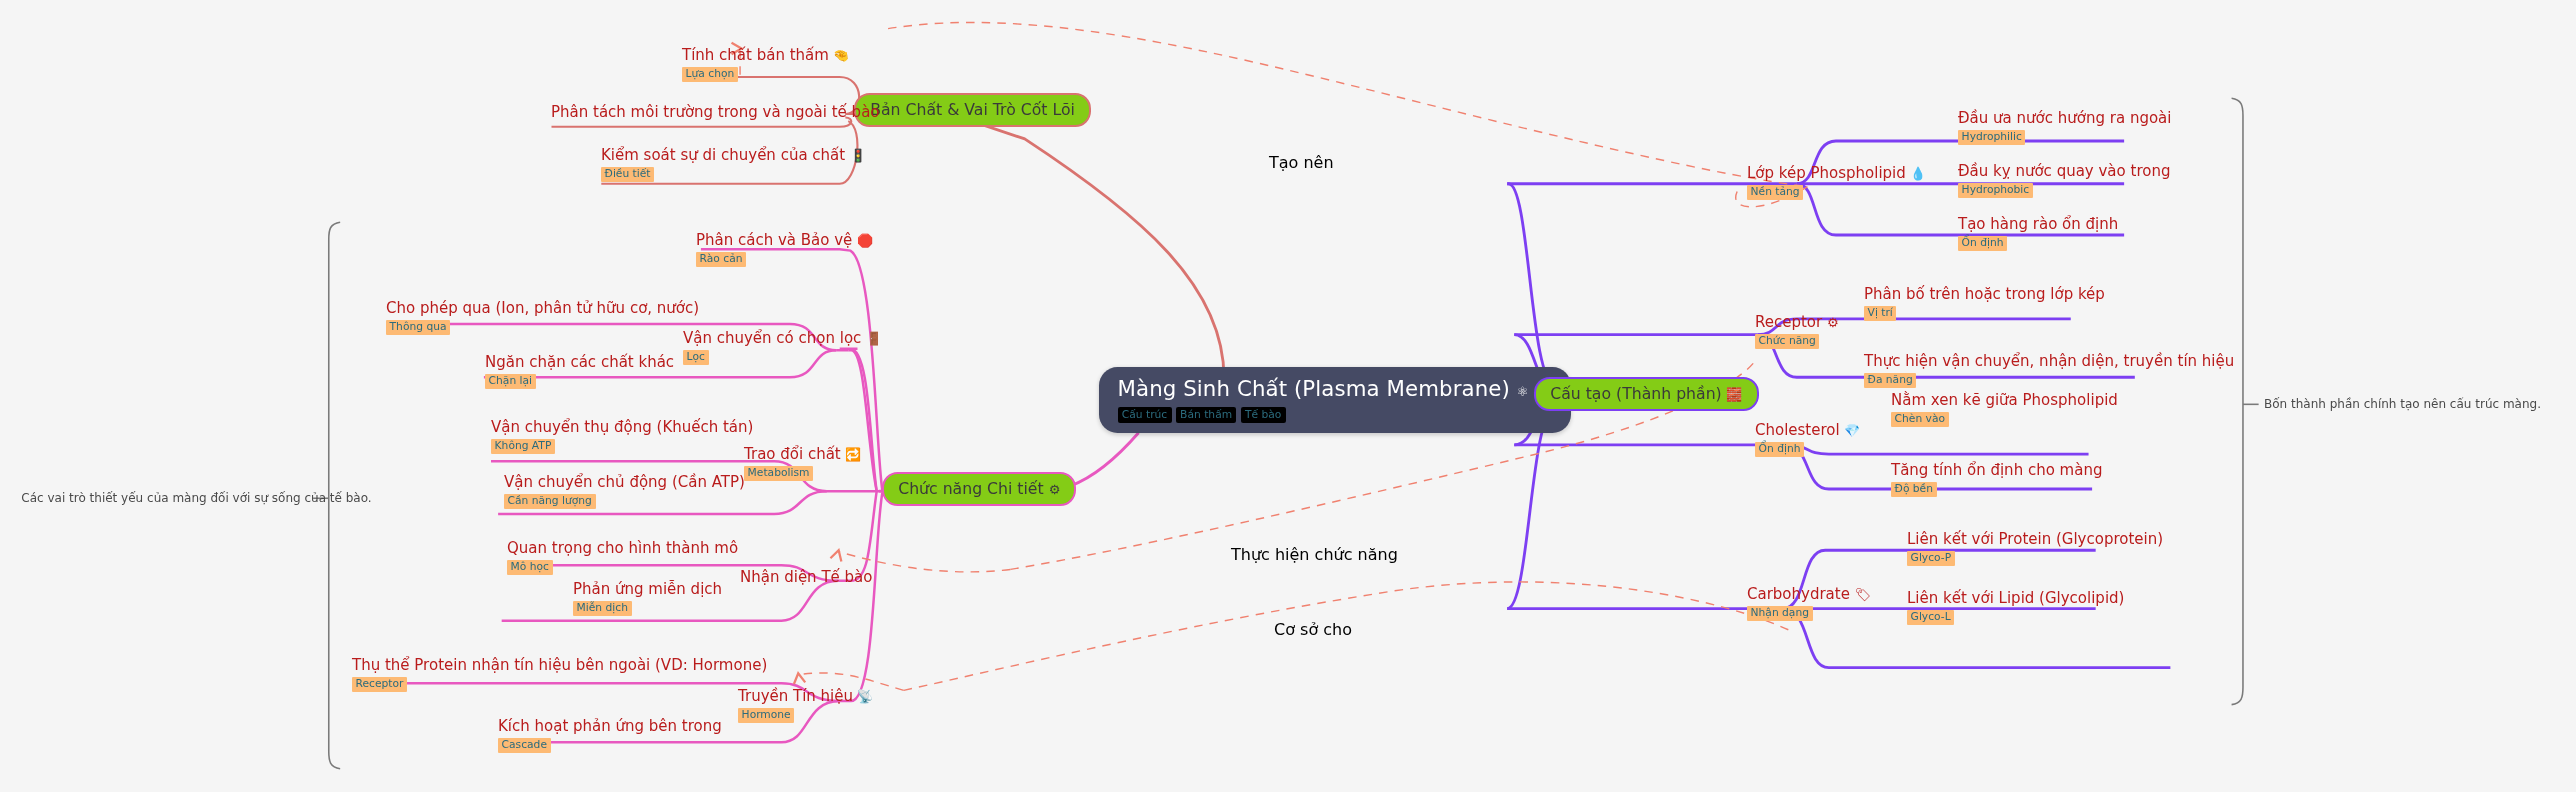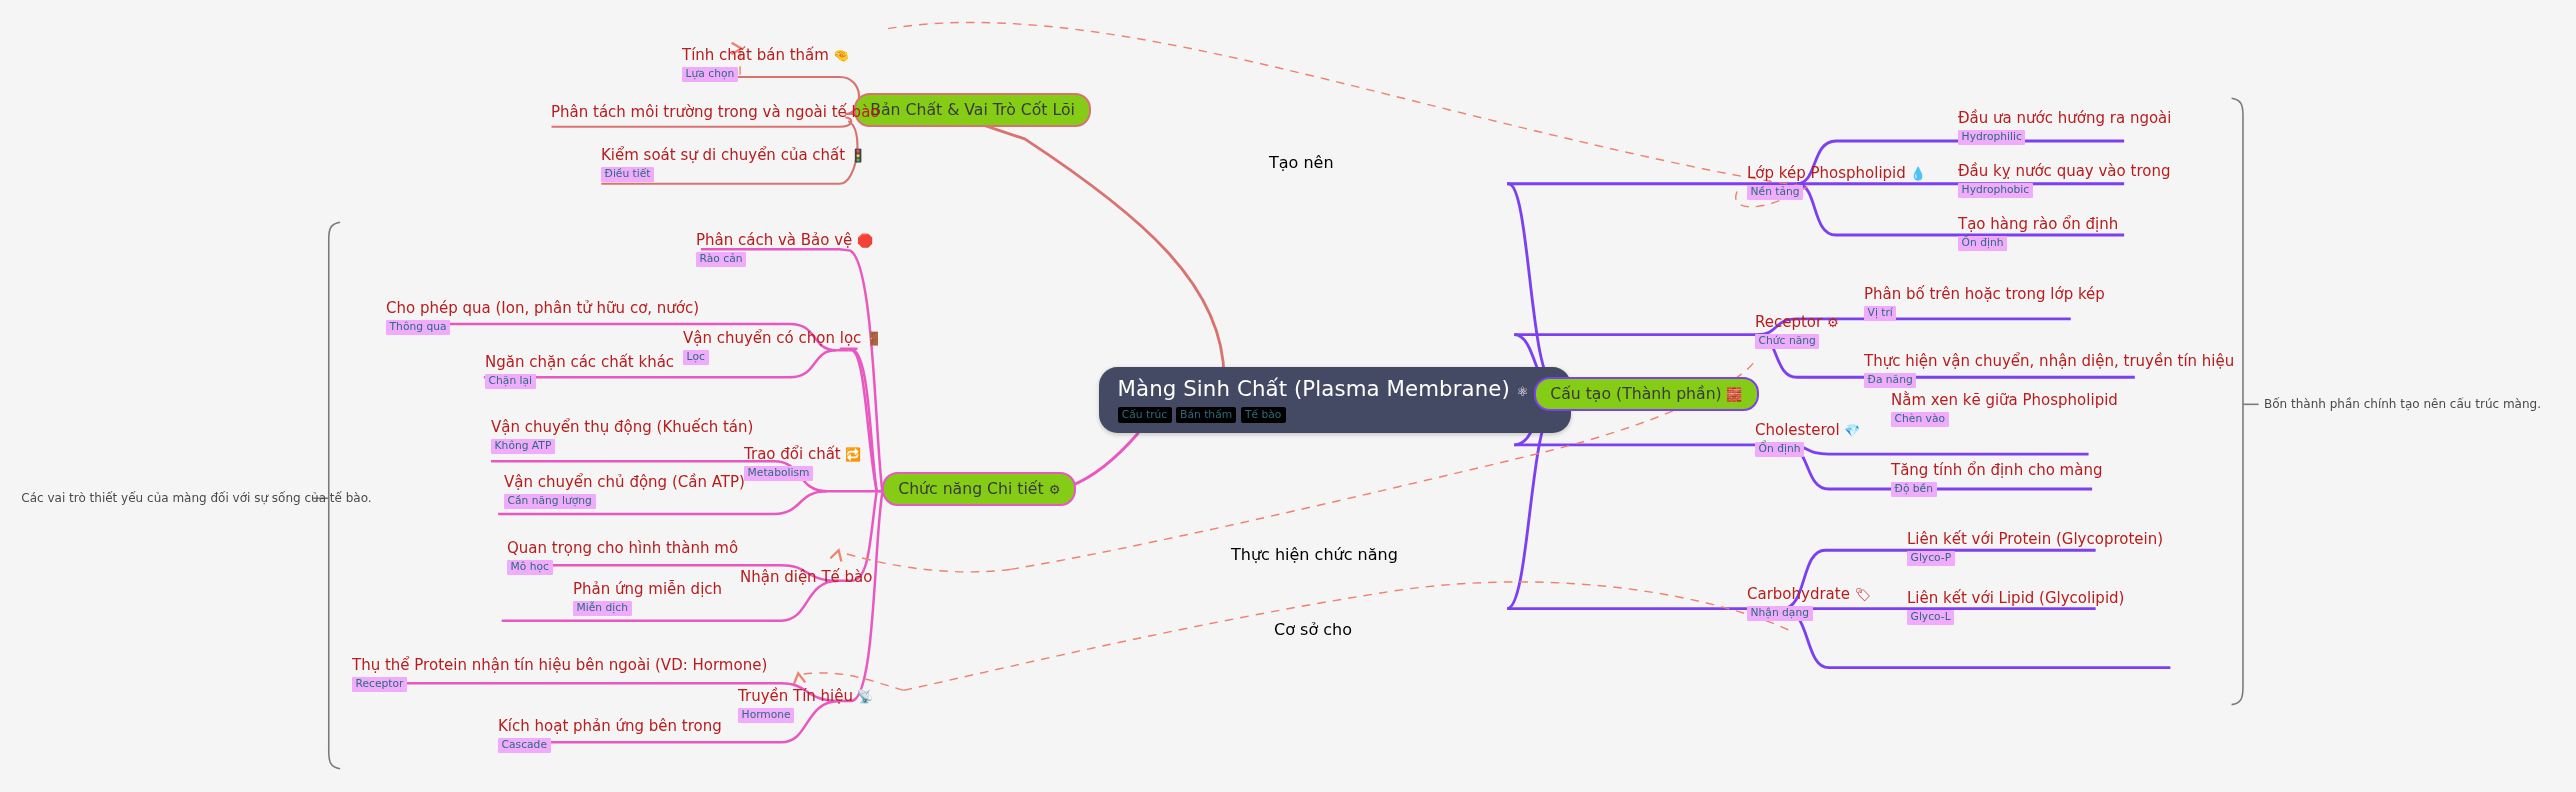--- a/index.html
+++ b/index.html
@@ -58,21 +58,21 @@
   }
   .node .ttl{
     font-size:15px;
     color:#b91c1c;
     line-height:1.2;
     display:block;
   }
   .node .tagrow{margin-top:2.1px;display:block;}
   .node .tag{
     display:inline-block;
-    background:#f0abfc;color:#2b6b7d;
+    background:#fdba74;color:#2b6b7d;
     font-size:10.7px;padding:0px 3.6px 0.7px 3.6px;border-radius:1px;
     line-height:1.3;
   }
   .emoji{font-size:13px;}
 
   
   .annot{
     position:absolute;
     font-size:12px;
     color:#4a4a4a;

